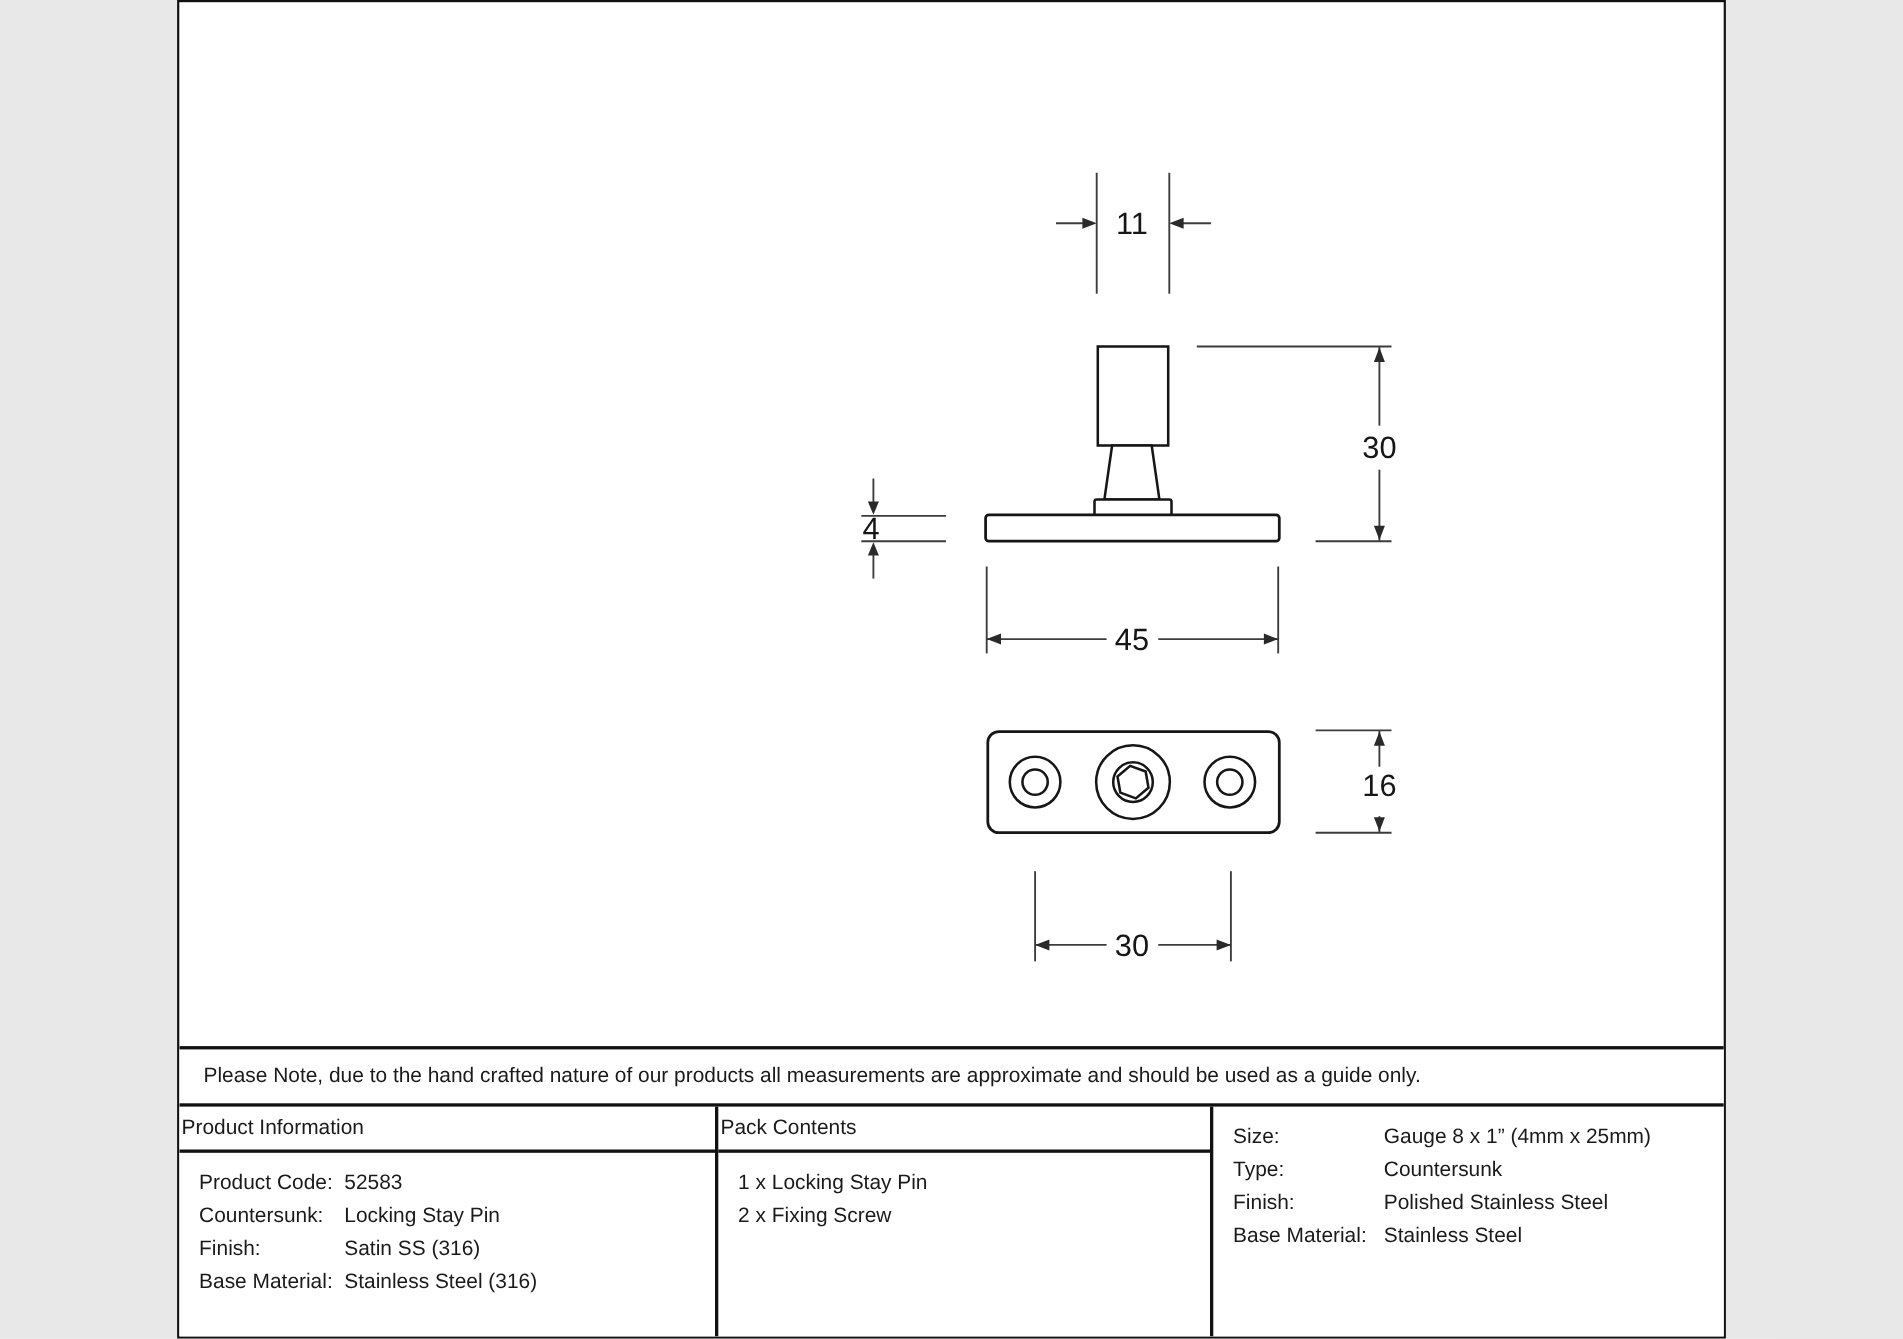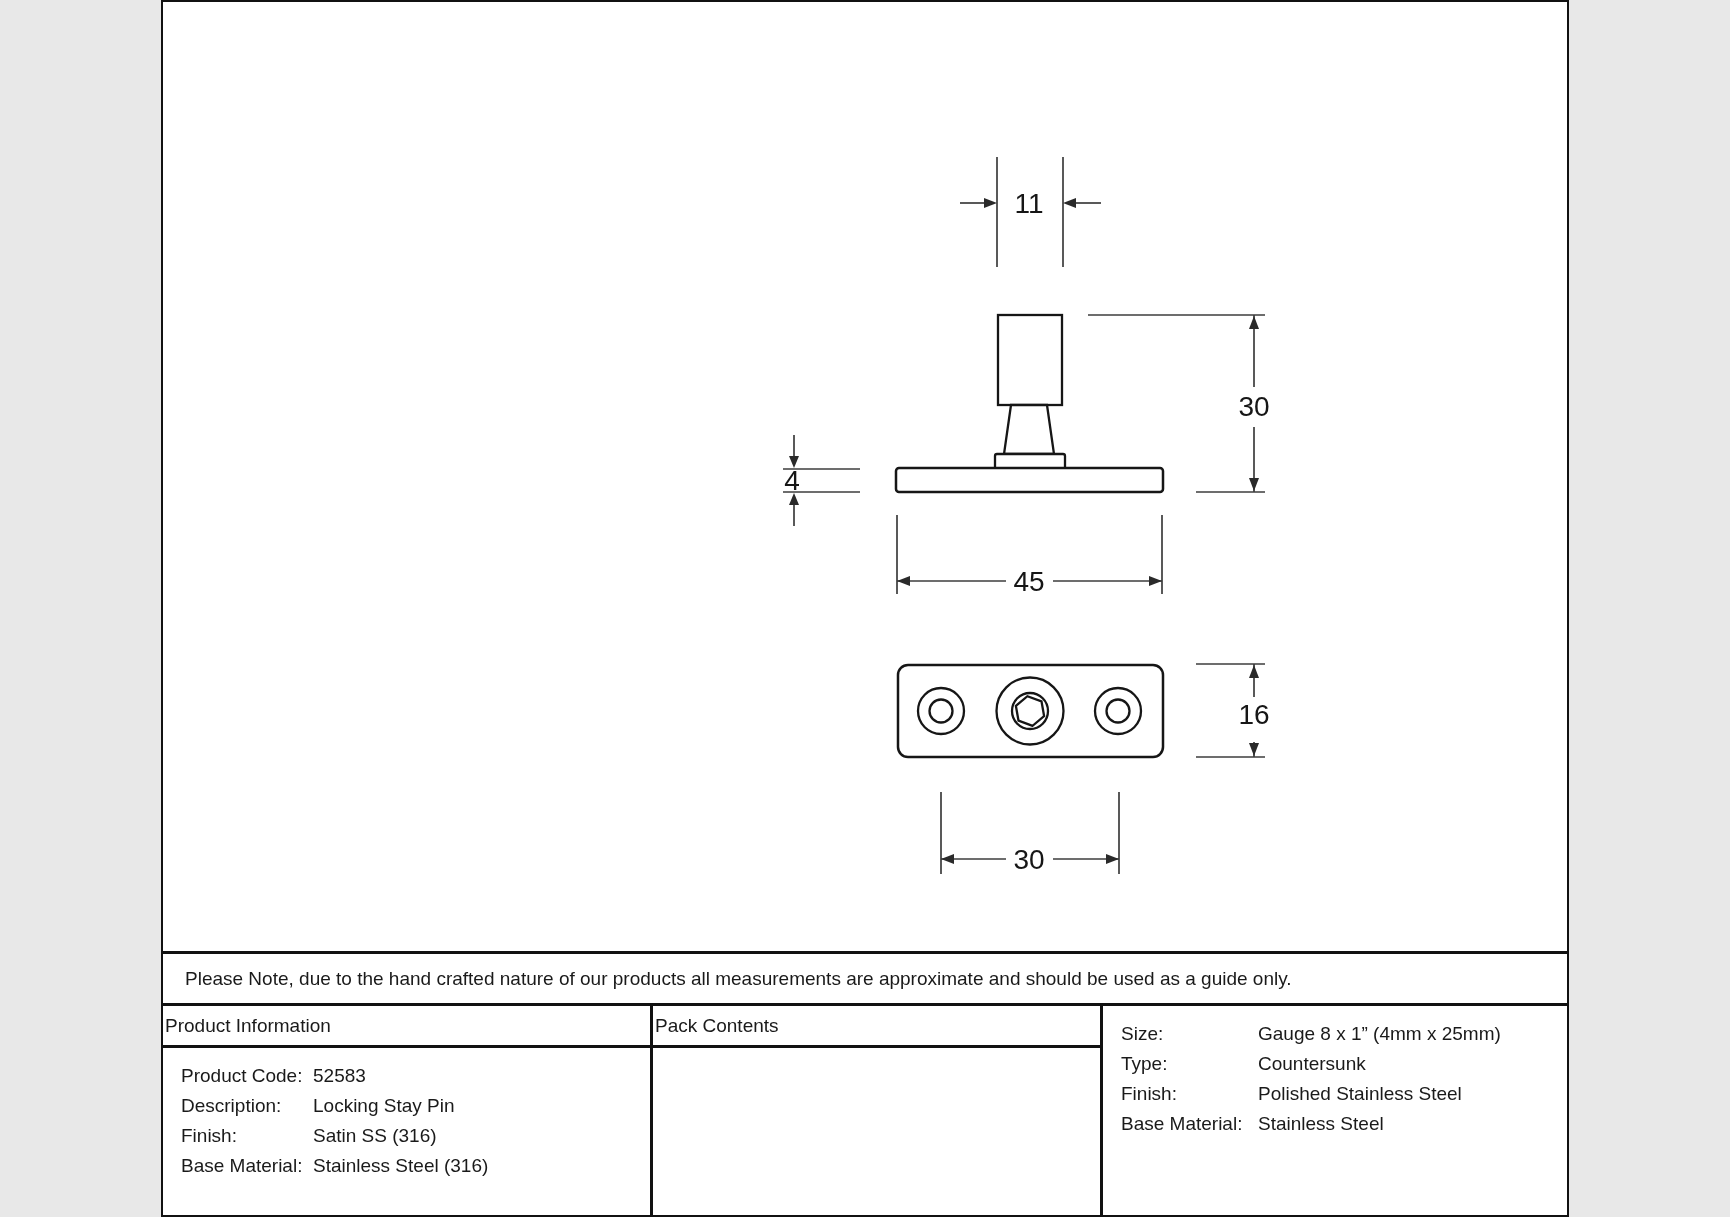--- a/index.html
+++ b/index.html
@@ -142,36 +142,40 @@
     <div class="table-row">
 
       <div class="col col-pi">
         <div class="col-header">Product Information</div>
         <div class="col-body">
           <div class="kv">
             <span class="k">Product Code:</span>
             <span class="v">52583</span>
           </div>
           <div class="kv">
-            <span class="k">Description:</span>
+            <span class="k">Countersunk:</span>
             <span class="v">Locking Stay Pin</span>
           </div>
           <div class="kv">
             <span class="k">Finish:</span>
             <span class="v">Satin SS (316)</span>
           </div>
           <div class="kv">
             <span class="k">Base Material:</span>
             <span class="v">Stainless Steel (316)</span>
           </div>
         </div>
       </div>
 
       <div class="col col-pc">
         <div class="col-header">Pack Contents</div>
+        <div class="col-body">
+          <div class="pc-item">1 x Locking Stay Pin</div>
+          <div class="pc-item">2 x Fixing Screw</div>
+        </div>
       </div>
 
       <div class="col col-fs">
         <div class="col-body">
           <div class="kv">
             <span class="k">Size:</span>
             <span class="v">Gauge 8 x 1” (4mm x 25mm)</span>
           </div>
           <div class="kv">
             <span class="k">Type:</span>

